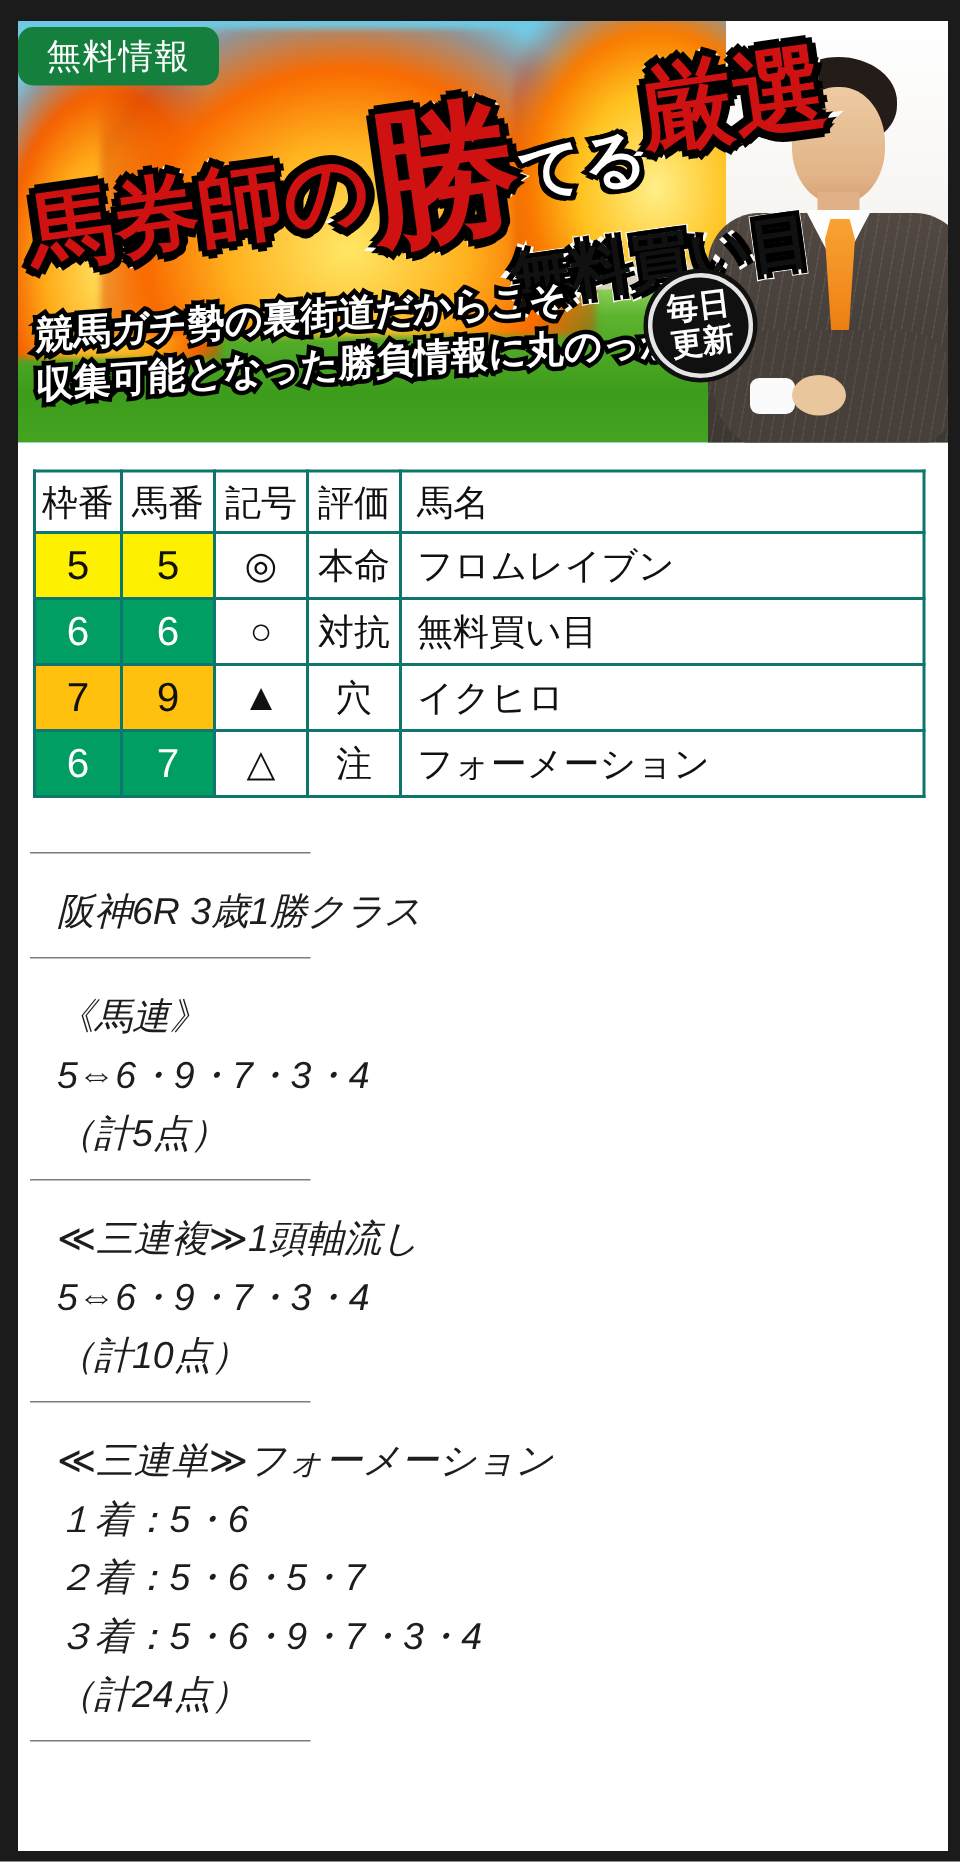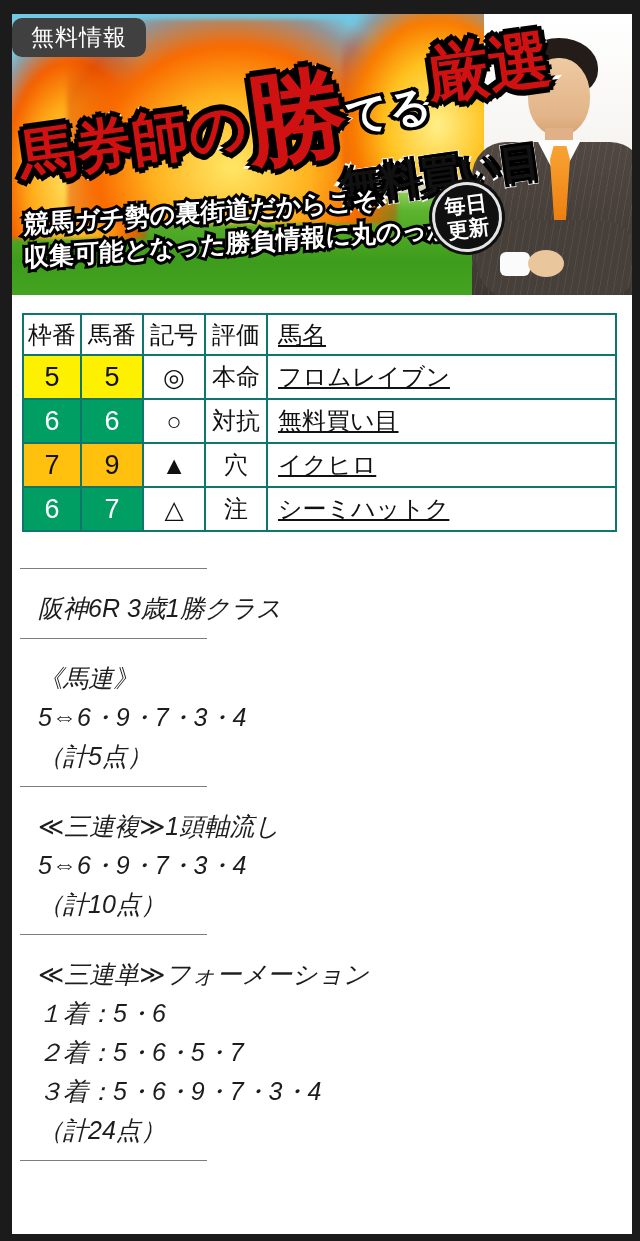--- a/index.html
+++ b/index.html
@@ -57,21 +57,21 @@
     clip-path:polygon(18% 0,82% 0,100% 14%,72% 100%,28% 100%,0 14%);}
   .man .arms{position:absolute;left:-8px;top:206px;width:164px;height:80px;border-radius:40px;
     background:
       repeating-linear-gradient(100deg,rgba(255,255,255,.06) 0 1px,transparent 1px 7px),
       #47403a;}
   .man .cuff{position:absolute;left:16px;top:238px;width:30px;height:24px;border-radius:6px;background:#fbfbfb;}
   .man .hand{position:absolute;left:44px;top:236px;width:36px;height:27px;border-radius:50%;background:#eac69c;}
   
   .free-btn{
     position:absolute;left:0;top:4px;width:134px;height:39px;border-radius:10px;
-    background:#404040;color:#fff;font-size:23px;letter-spacing:1px;
+    background:#15803d;color:#fff;font-size:23px;letter-spacing:1px;
     display:flex;align-items:center;justify-content:center;cursor:pointer;
   }
   
   .headline{
     position:absolute;left:14px;top:88px;width:520px;
     transform:rotate(-8deg);transform-origin:left bottom;
     white-space:nowrap;font-weight:bold;line-height:1;
   }
   .hl-red{
     color:#cf1111;
@@ -116,21 +116,21 @@
   table.tips{
     border-collapse:collapse;table-layout:fixed;
     margin:16px 0 0 10px;width:593px;
     font-size:24px;color:#111;
   }
   table.tips th,table.tips td{
     border:2px solid #0f766e;text-align:center;overflow:hidden;
     height:42px;padding:0;
   }
   table.tips th{font-weight:normal;height:39px;}
-  table.tips th.name-col,table.tips td.name-col{text-align:left;padding-left:10px;text-decoration:underline;}
+  table.tips th.name-col,table.tips td.name-col{text-align:left;padding-left:10px;}
   td.num{font-size:27px;}
   td.mark{font-size:25px;}
   .rule{border:none;border-top:1px solid #7d7d7d;width:187px;margin:10px 0 0 8px;}
   .rule-first{margin-top:36px;}
   .tline{margin:0 0 0 26px;font-size:25px;line-height:39px;white-space:nowrap;font-style:italic;}
   .tline-first{margin-top:20px;}
 </style>
 </head>
 <body>
 
@@ -210,21 +210,21 @@
         <td class="num" style="background-color: rgb(255, 193, 14); color: rgb(17, 17, 17);">9</td>
         <td class="mark">▲</td>
         <td>穴</td>
         <td class="name-col">イクヒロ</td>
       </tr>
       <tr>
         <td class="num" style="background-color: rgb(0, 158, 99); color: rgb(255, 255, 255);">6</td>
         <td class="num" style="background-color: rgb(0, 158, 99); color: rgb(255, 255, 255);">7</td>
         <td class="mark">△</td>
         <td>注</td>
-        <td class="name-col">シーミハットク</td>
+        <td class="name-col">フォーメーション</td>
       </tr>
     </tbody>
       </table>
 
     <hr class="rule rule-first">
     <p class="tline tline-first">阪神6R 3歳1勝クラス</p>
 
     <hr class="rule">
     <p class="tline tline-first">《馬連》</p>
     <p class="tline">5⇔6・9・7・3・4</p>

